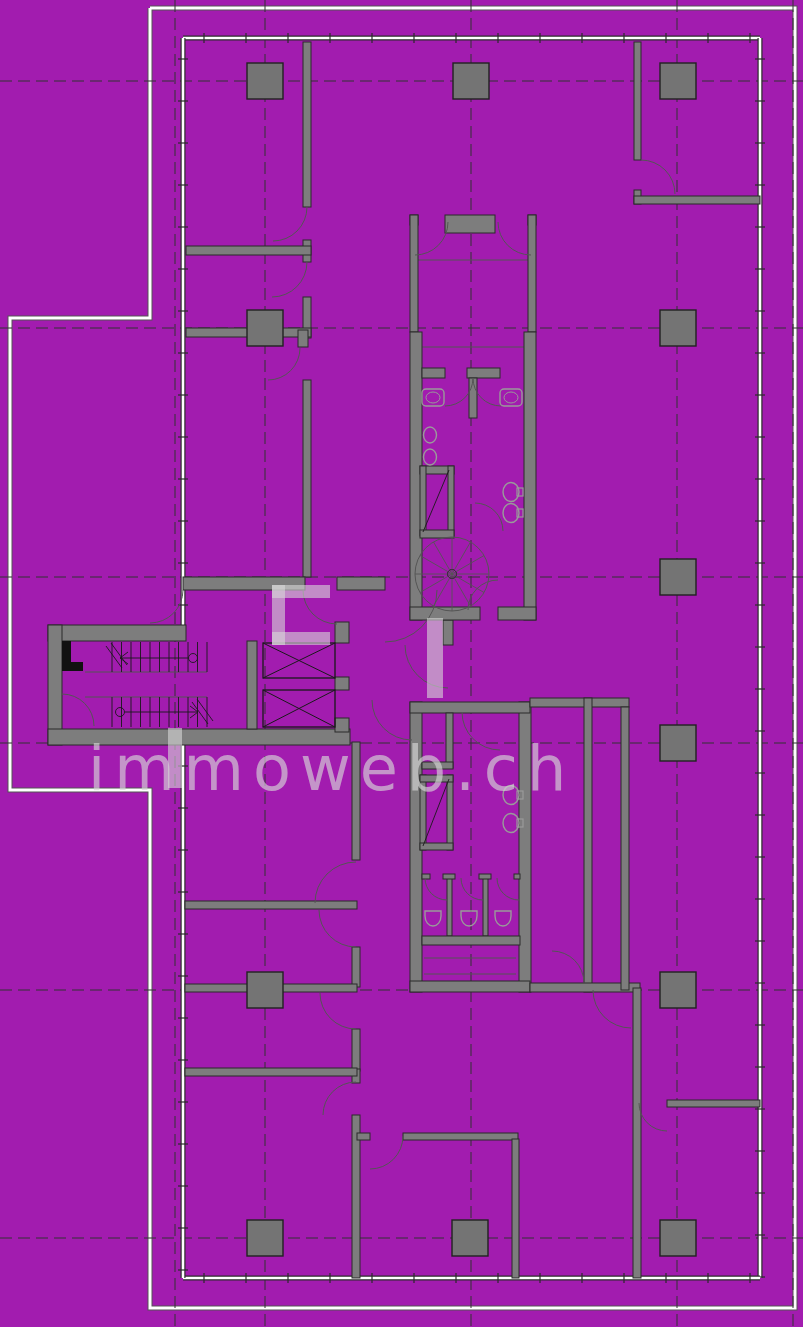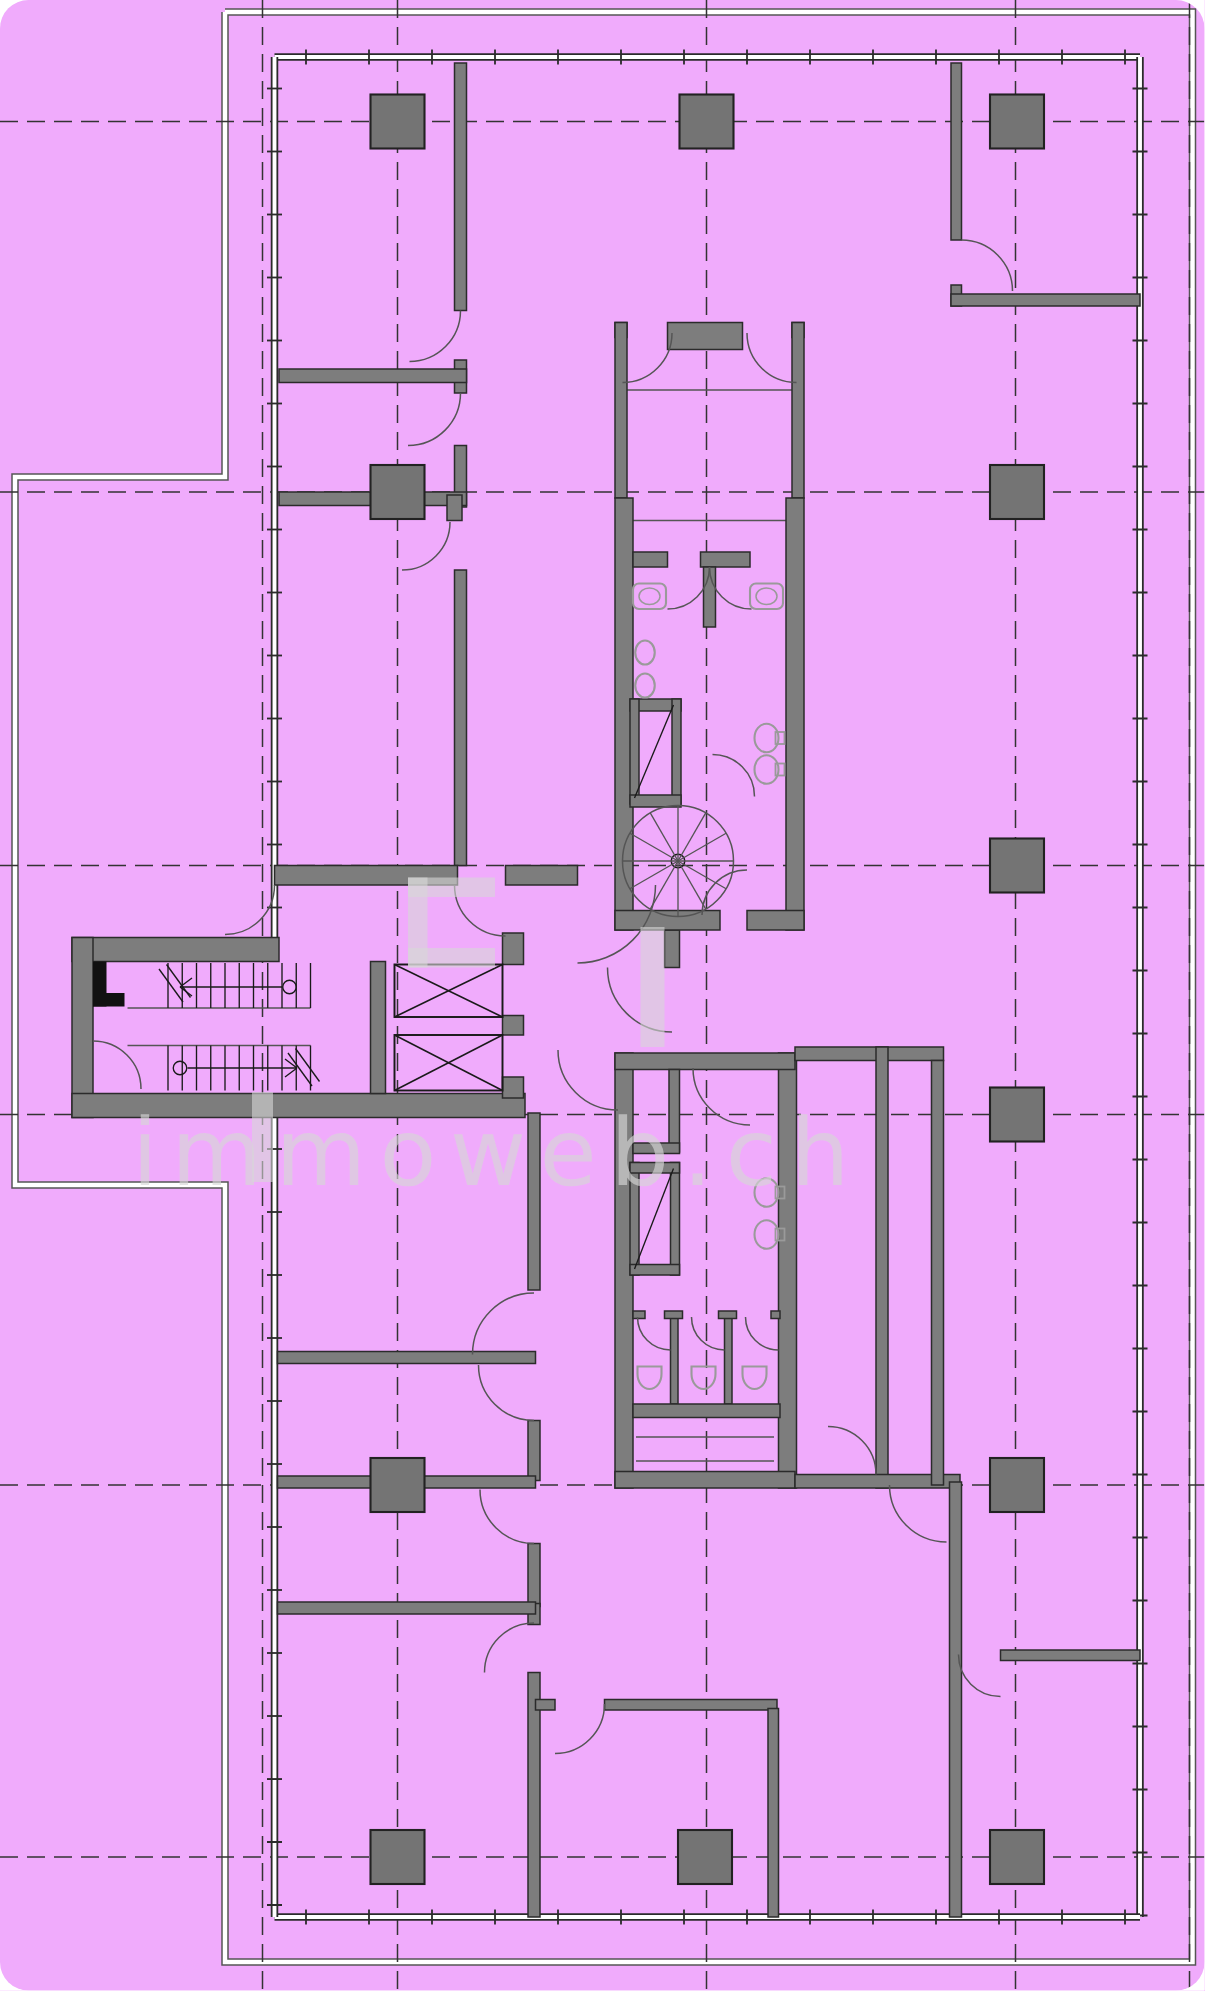--- a/index.html
+++ b/index.html
@@ -1,17 +1,17 @@
 <!DOCTYPE html>
 <html><head>
 <meta charset="utf-8">
 <style>
   html,body{margin:0;padding:0;background:#fff;}
   body{font-family:"DejaVu Sans",sans-serif;}
-  .stage{position:relative;width:803px;height:1327px;background:#f0abfc;overflow:hidden;border-radius:19px;}
+  .stage{position:relative;width:803px;height:1327px;background:#a21caf;overflow:hidden;}
   svg{position:absolute;left:0;top:0;}
 </style>
 </head>
 <body>
 
 <div class="stage">
   <svg id="plan-svg" xmlns="http://www.w3.org/2000/svg" width="803" height="1327" viewBox="0 0 803 1327">
       <polyline points="150,8 795,8 795,1308 150,1308 150,790 10,790 10,318 150,318 150,8" fill="none" stroke="#555555" stroke-width="5"></polyline>
       <polyline points="150,8 795,8 795,1308 150,1308 150,790 10,790 10,318 150,318 150,8" fill="none" stroke="#ffffff" stroke-width="3"></polyline>
       <line x1="175" y1="0" x2="175" y2="1327" stroke="#333333" stroke-width="1" stroke-dasharray="12 6"></line>

